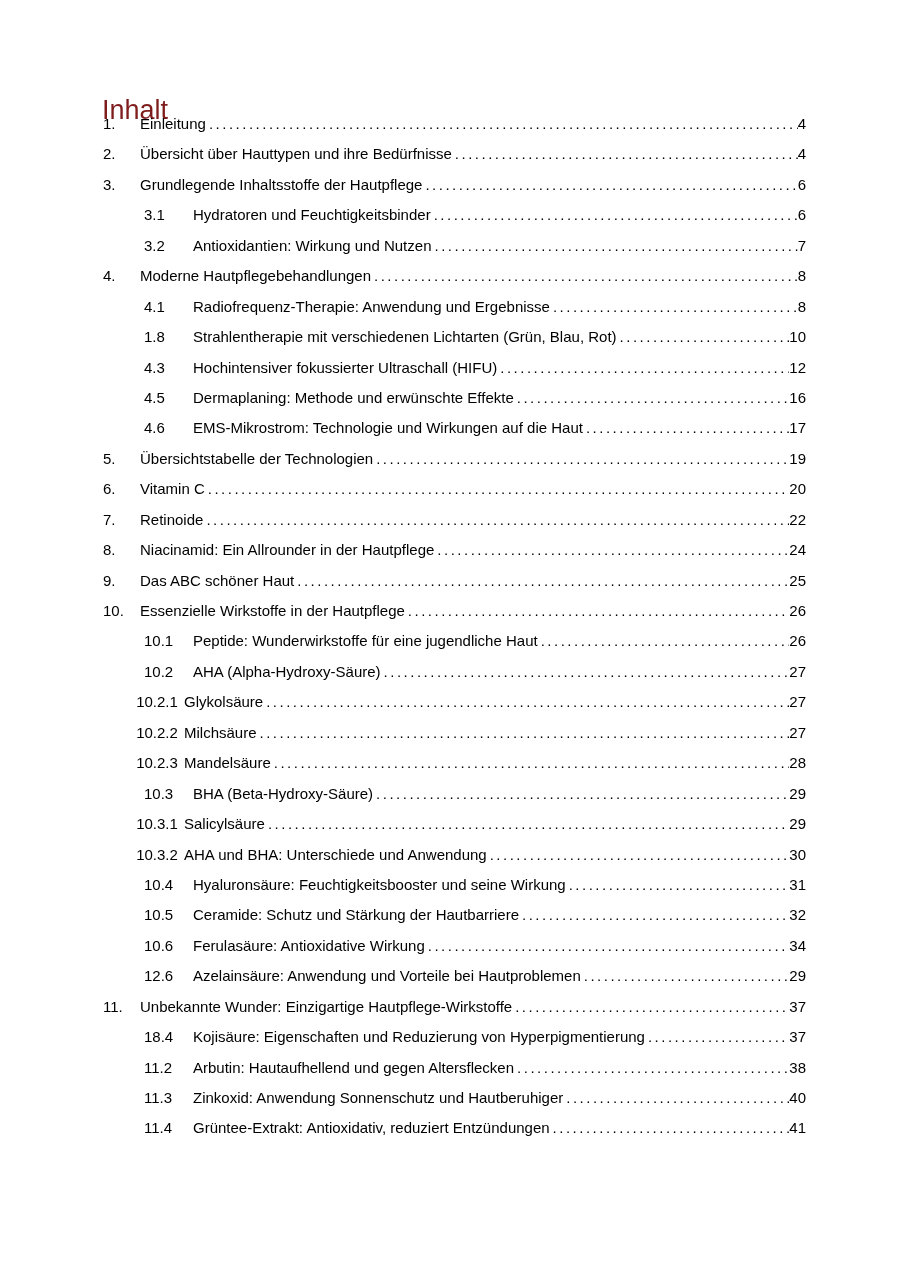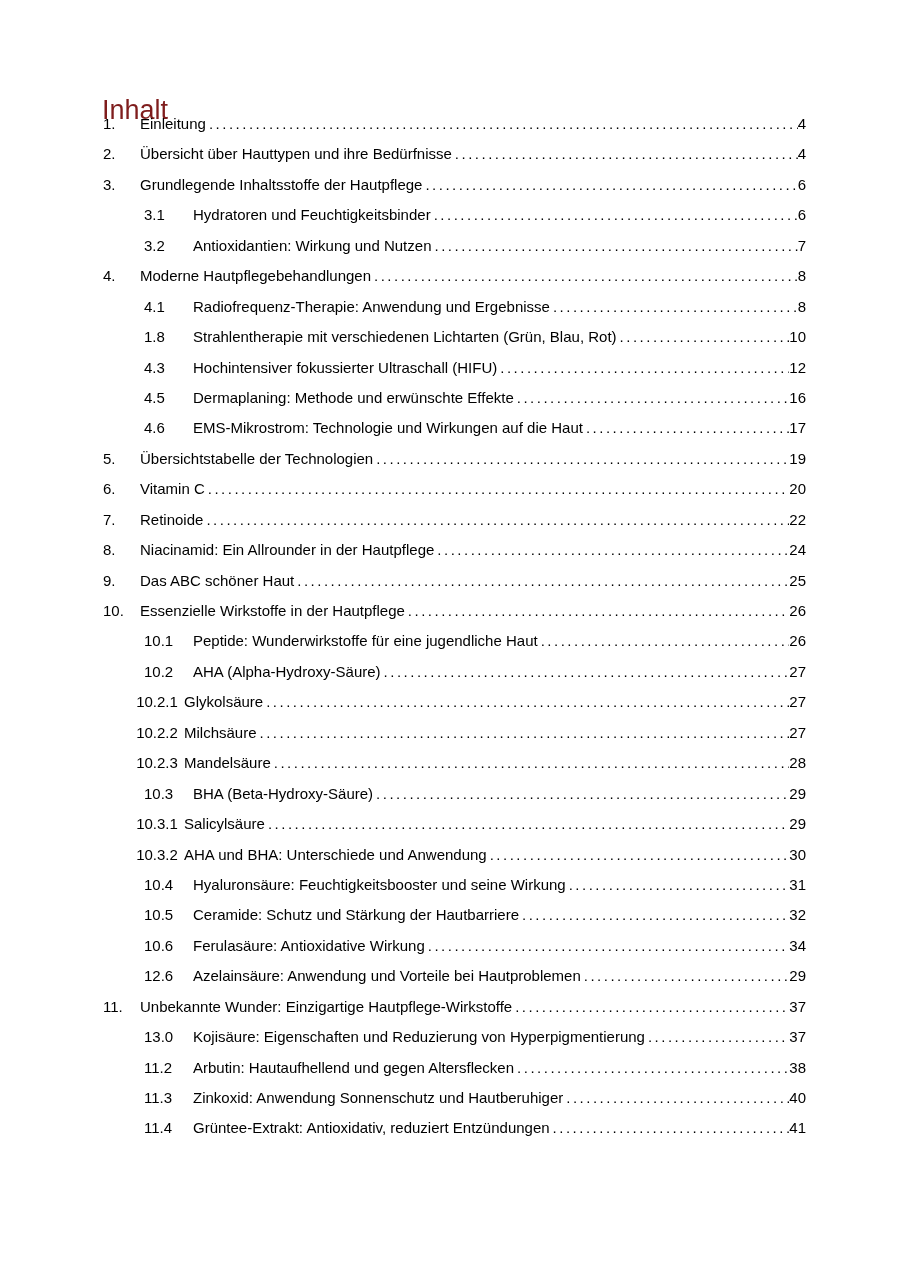--- a/index.html
+++ b/index.html
@@ -250,21 +250,21 @@
       <span class="dots"></span>
       <span class="page">29</span>
     </div>
     <div class="toc-row lv1">
       <span class="num">11.</span>
       <span class="label">Unbekannte Wunder: Einzigartige Hautpflege-Wirkstoffe</span>
       <span class="dots"></span>
       <span class="page">37</span>
     </div>
     <div class="toc-row lv2">
-      <span class="num">13.0</span>
+      <span class="num">18.4</span>
       <span class="label">Kojisäure: Eigenschaften und Reduzierung von Hyperpigmentierung</span>
       <span class="dots"></span>
       <span class="page">37</span>
     </div>
     <div class="toc-row lv2">
       <span class="num">11.2</span>
       <span class="label">Arbutin: Hautaufhellend und gegen Altersflecken</span>
       <span class="dots"></span>
       <span class="page">38</span>
     </div>

